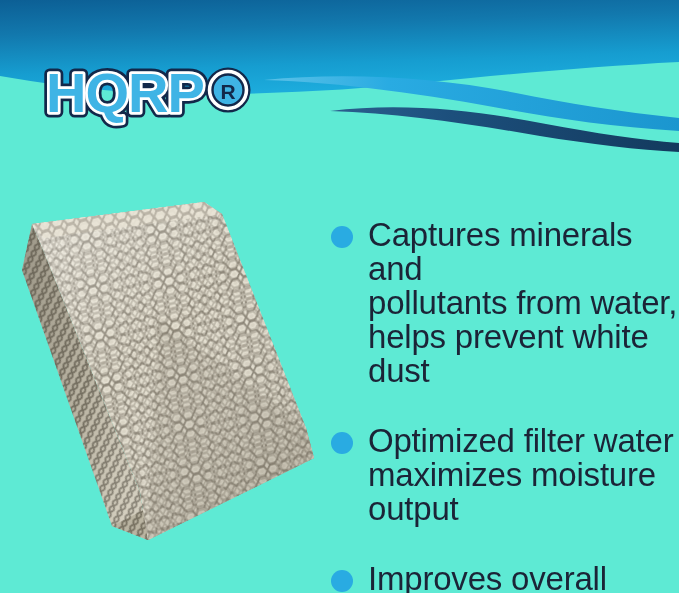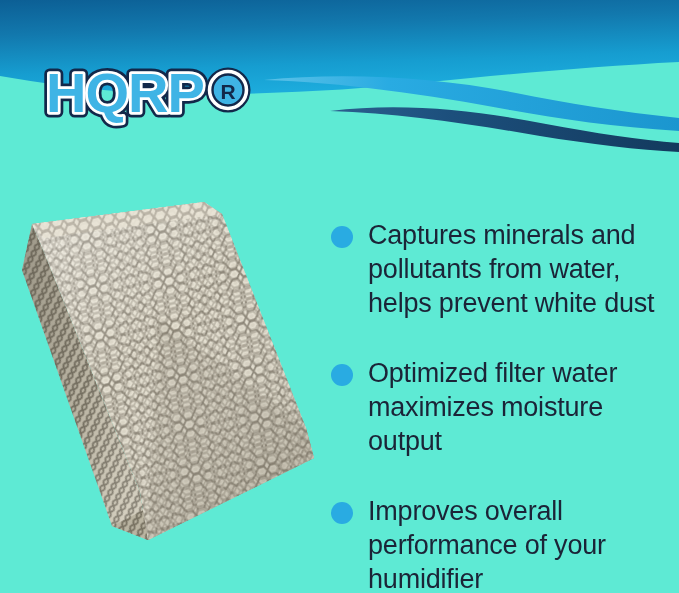--- a/index.html
+++ b/index.html
@@ -84,21 +84,21 @@
     left: 0;
     top: 8px;
     width: 22px;
     height: 22px;
     border-radius: 50%;
     background: #29abe2;
   }
   .feature-text {
     display: block;
     font-family: "Liberation Sans", sans-serif;
-    font-size: 27px;
+    font-size: 33px;
     line-height: 34px;
     color: #1b2437;
     letter-spacing: -0.2px;
     white-space: pre-line;
   }
 </style>
 </head>
 <body>
 
 <div id="canvas">

